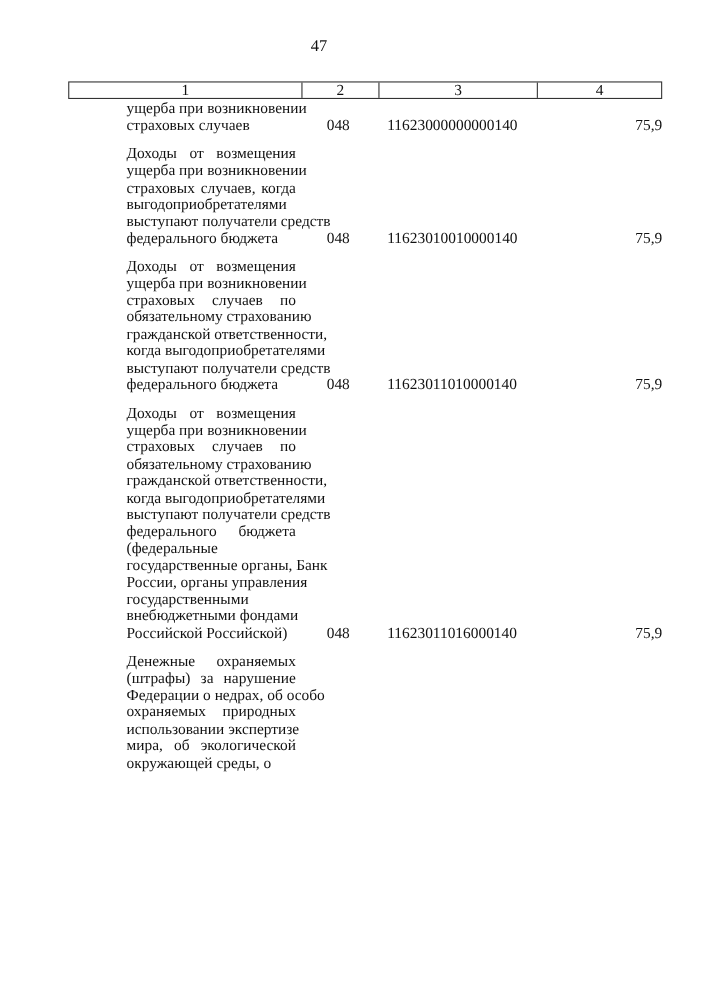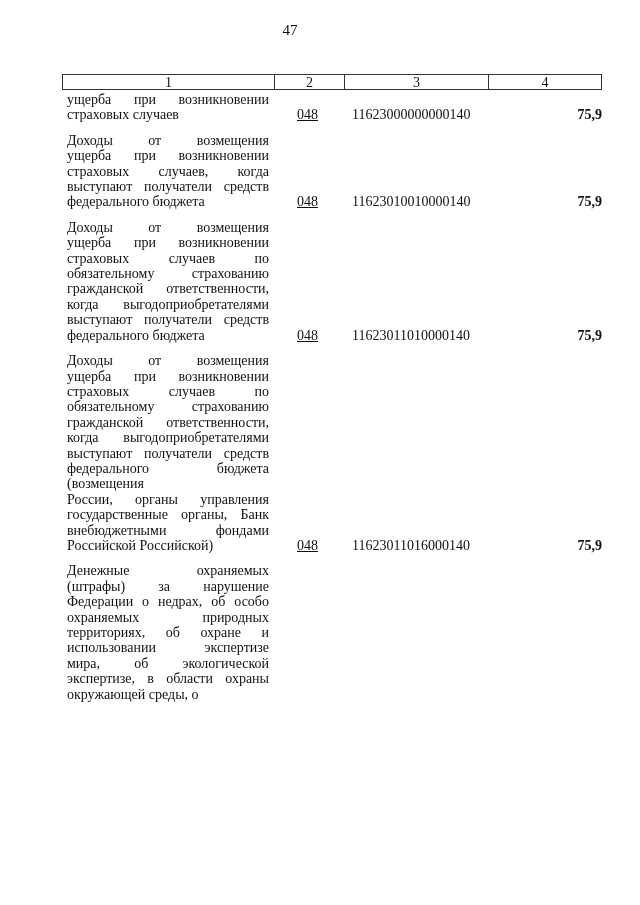--- a/index.html
+++ b/index.html
@@ -1,33 +1,33 @@
 <!DOCTYPE html>
 <html><head>
 <meta charset="utf-8">
 <style>
   html, body { margin: 0; padding: 0; background: #ffffff; }
   body { width: 640px; height: 905px; position: relative; overflow: hidden;
          font-family: "Liberation Serif", "DejaVu Serif", serif; color: #111; }
-  .page-number { position: absolute; top: 22px; left: 0; width: 580px; text-align: center;
+  .page-number { position: absolute; top: 34px; left: 0; width: 580px; text-align: center;
                  font-size: 15px; }
   .header-table { position: absolute; top: 74px; left: 62px; width: 540px; height: 16px;
                   border: 1px solid #333; display: flex; box-sizing: border-box; }
   .hcell { height: 100%; text-align: center; font-size: 14px; line-height: 15px;
            box-sizing: border-box; }
   .hcell + .hcell { border-left: 1px solid #333; }
   .rows { position: absolute; top: 92px; left: 67px; width: 540px; }
   .row { position: relative; display: flex; align-items: flex-end; margin-bottom: 10px; }
   .desc { width: 202px; font-size: 14px; line-height: 15.4px; text-align: justify;
           text-align-last: auto; }
-  .desc .line { display: block; text-align: justify; text-align-last: justify; white-space: nowrap; }
+  .desc .line { display: block; text-align: justify; text-align-last: justify; white-space: nowrap; margin-left: 48px; }
   .desc .line.last { text-align-last: left; }
-  .col2 { position: absolute; left: 230px; bottom: 0; font-size: 14px; line-height: 15.4px; text-decoration: underline; }
+  .col2 { position: absolute; left: 230px; bottom: 0; font-size: 14px; line-height: 15.4px; }
   .col3 { position: absolute; left: 285px; bottom: 0; font-size: 14px; line-height: 15.4px; }
-  .col4 { position: absolute; right: 5px; bottom: 0; font-size: 14px; line-height: 15.4px; text-align: right; font-weight: bold; }
+  .col4 { position: absolute; right: 5px; bottom: 0; font-size: 14px; line-height: 15.4px; text-align: right; }
 </style>
 </head>
 <body>
 
 <div class="page-number">47</div>
 
 <div class="header-table">
   <div class="hcell" style="width:211px">1</div>
   <div class="hcell" style="width:70px">2</div>
   <div class="hcell" style="width:144px">3</div>
@@ -42,20 +42,21 @@
       </div>
       <div class="col2">048</div>
       <div class="col3">11623000000000140</div>
       <div class="col4">75,9</div>
     </div>
     <div class="row">
       <div class="desc">
         <span class="line">Доходы от возмещения</span>
         <span class="line">ущерба при возникновении</span>
         <span class="line">страховых случаев, когда</span>
+        <span class="line last">выгодоприобретателями</span>
         <span class="line">выступают получатели средств</span>
         <span class="line last">федерального бюджета</span>
       </div>
       <div class="col2">048</div>
       <div class="col3">11623010010000140</div>
       <div class="col4">75,9</div>
     </div>
     <div class="row">
       <div class="desc">
         <span class="line">Доходы от возмещения</span>
@@ -74,39 +75,38 @@
     <div class="row">
       <div class="desc">
         <span class="line">Доходы от возмещения</span>
         <span class="line">ущерба при возникновении</span>
         <span class="line">страховых случаев по</span>
         <span class="line">обязательному страхованию</span>
         <span class="line">гражданской ответственности,</span>
         <span class="line">когда выгодоприобретателями</span>
         <span class="line">выступают получатели средств</span>
         <span class="line">федерального бюджета</span>
-        <span class="line last">(возмещения</span>
+        <span class="line last">(федеральные</span>
+        <span class="line">государственные органы, Банк</span>
         <span class="line">России, органы управления</span>
-        <span class="line">государственные органы, Банк</span>
+        <span class="line last">государственными</span>
         <span class="line">внебюджетными фондами</span>
         <span class="line last">Российской Российской)</span>
       </div>
       <div class="col2">048</div>
       <div class="col3">11623011016000140</div>
       <div class="col4">75,9</div>
     </div>
     <div class="row">
       <div class="desc">
         <span class="line">Денежные охраняемых</span>
         <span class="line">(штрафы) за нарушение</span>
         <span class="line">Федерации о недрах, об особо</span>
         <span class="line">охраняемых природных</span>
-        <span class="line">территориях, об охране и</span>
         <span class="line">использовании экспертизе</span>
         <span class="line">мира, об экологической</span>
-        <span class="line">экспертизе, в области охраны</span>
         <span class="line last">окружающей среды, о</span>
       </div>
       <div class="col2"></div>
       <div class="col3"></div>
       <div class="col4"></div>
     </div>
   </div>
 
 </body></html>

